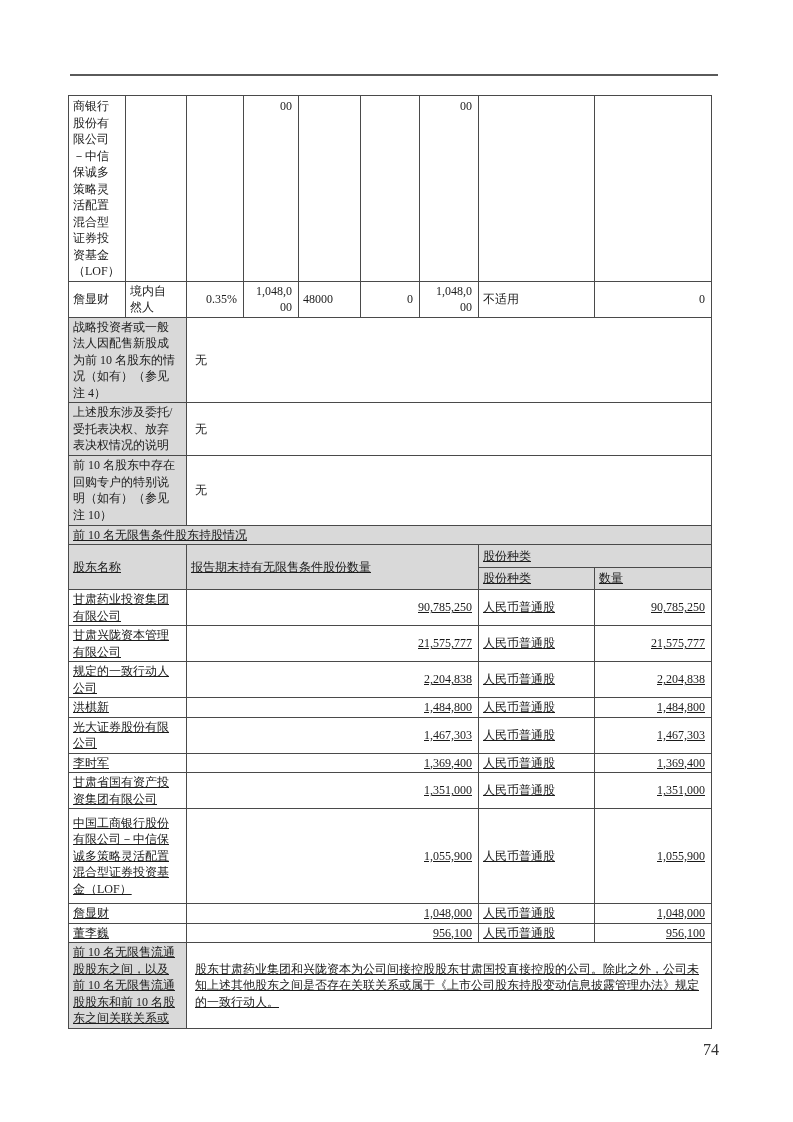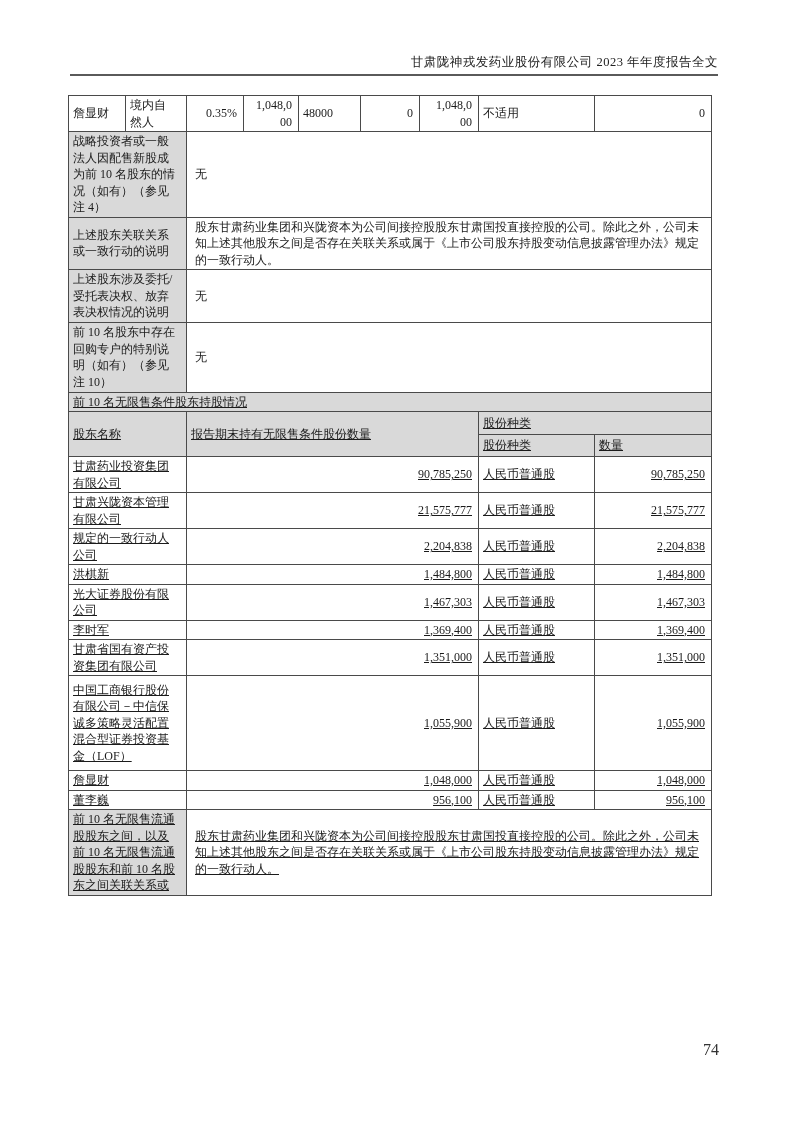--- a/index.html
+++ b/index.html
@@ -40,38 +40,58 @@
   .pageno{
     position:absolute;top:1041px;right:74px;
     font-size:16px;color:#333;
   }
 </style>
 </head>
 <body>
 
 <div class="page">
 
-  <div class="hdr-title">甘肃陇神戎发药业股份有限公司 2023 年年度报告全文</div>
   <div class="hdr-rule"></div>
 
   <div class="content">
 
     <table class="t1">
       <colgroup>
         <col style="width:57px">
           <col style="width:61px">
           <col style="width:57px">
         <col style="width:55px">
           <col style="width:62px">
           <col style="width:59px">
         <col style="width:59px">
           <col style="width:116px">
           <col style="width:117px">
       </colgroup>
       <tbody>
+          <tr style="height:182px">
+        <td class="pre al at">商银行
+股份有
+限公司
+－中信
+保诚多
+策略灵
+活配置
+混合型
+证券投
+资基金
+（LOF）</td>
+        <td></td>
+        <td></td>
+        <td class="ar at">00</td>
+        <td></td>
+        <td></td>
+        <td class="ar at">00</td>
+        <td></td>
+        <td></td>
+      </tr>
       <tr style="height:30px">
         <td class="al">詹显财</td>
         <td class="pre al">境内自
 然人</td>
         <td class="ar">0.35%</td>
         <td class="pre ar">1,048,0
 00</td>
         <td class="ac">48000</td>
         <td class="ar">0</td>
         <td class="pre ar">1,048,0
@@ -80,25 +100,20 @@
         <td class="ar">0</td>
       </tr>
       <tr style="height:82px">
         <td colspan="2" class="pre al gray">战略投资者或一般
 法人因配售新股成
 为前 10 名股东的情
 况（如有）（参见
 注 4）</td>
         <td colspan="7" class="al valtext">无</td>
       </tr>
-      <tr style="height:51px">
-        <td colspan="2" class="pre al gray">上述股东关联关系
-或一致行动的说明</td>
-        <td colspan="7" class="al valtext">股东甘肃药业集团和兴陇资本为公司间接控股股东甘肃国投直接控股的公司。除此之外，公司未知上述其他股东之间是否存在关联关系或属于《上市公司股东持股变动信息披露管理办法》规定的一致行动人。</td>
-      </tr>
       <tr style="height:52px">
         <td colspan="2" class="pre al gray">上述股东涉及委托/
 受托表决权、放弃
 表决权情况的说明</td>
         <td colspan="7" class="al valtext">无</td>
       </tr>
       <tr style="height:70px">
         <td colspan="2" class="pre al gray">前 10 名股东中存在
 回购专户的特别说
 明（如有）（参见

